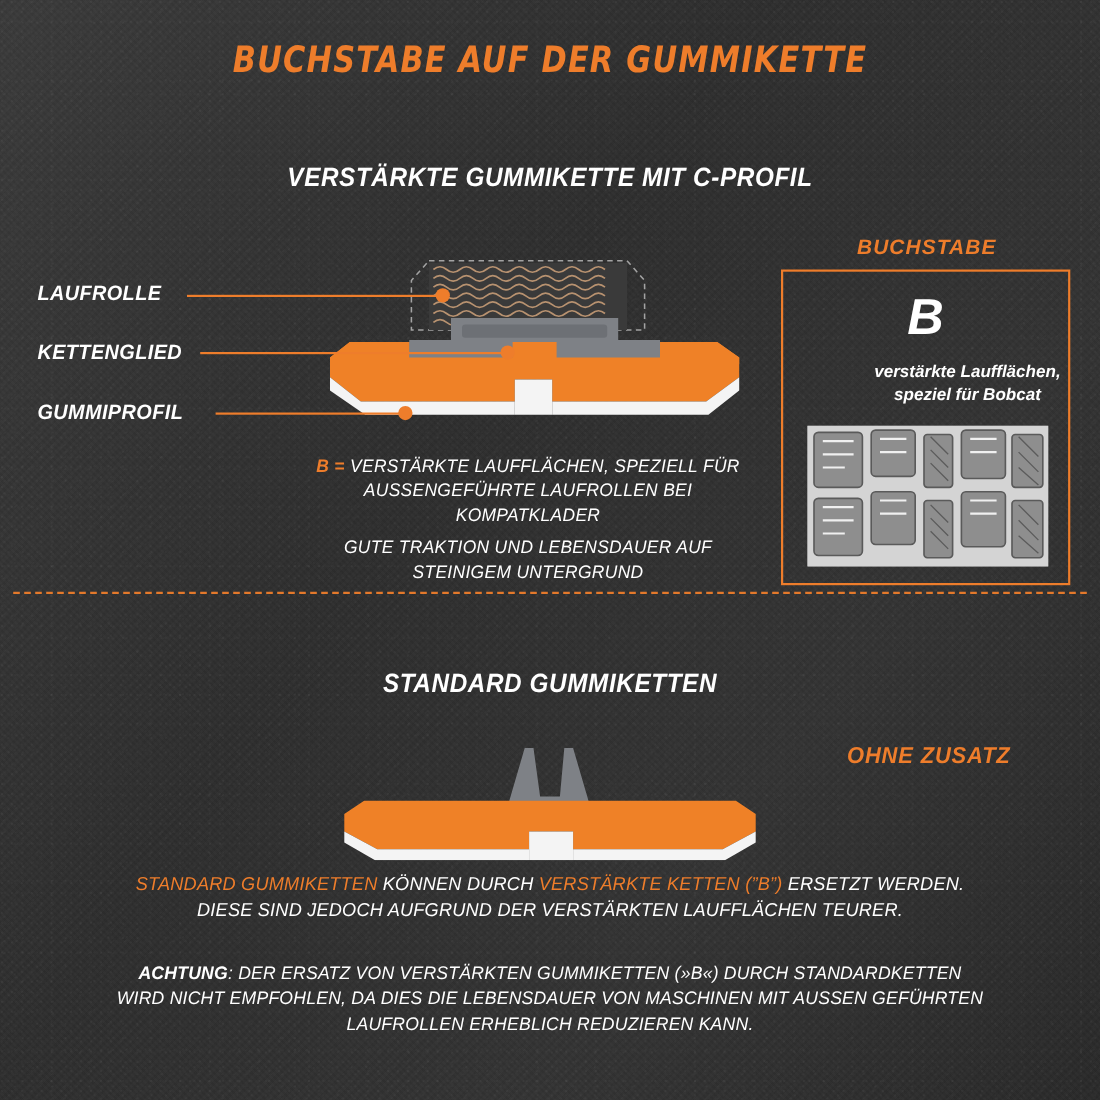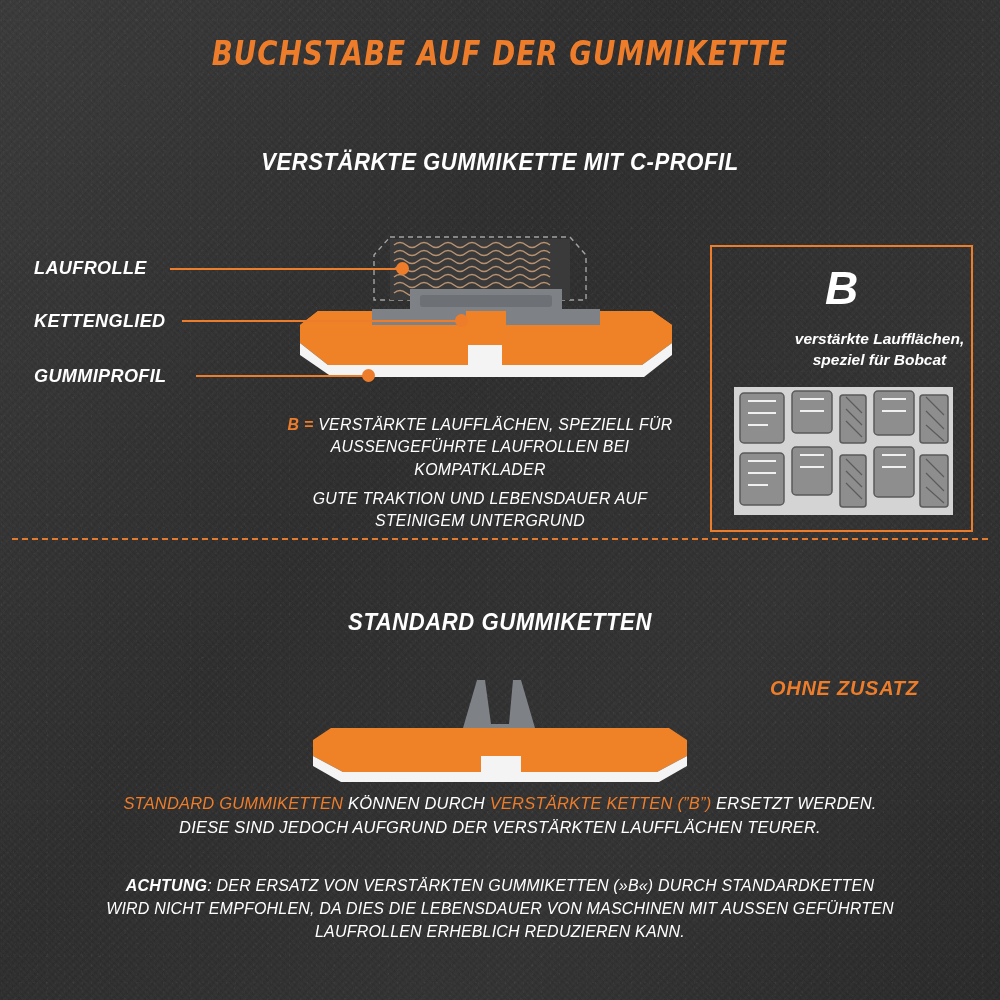--- a/index.html
+++ b/index.html
@@ -286,20 +286,21 @@
     <span class="bhl">B =</span>
     <span>VERSTÄRKTE LAUFFLÄCHEN, SPEZIELL FÜR</span><br>
     <span>AUSSENGEFÜHRTE LAUFROLLEN BEI KOMPATKLADER</span>
   </div>
 
   <div class="traction">
     <span>GUTE TRAKTION UND LEBENSDAUER AUF</span><br>
     <span>STEINIGEM UNTERGRUND</span>
   </div>
 
+  <div class="panel-label">BUCHSTABE</div>
   <div class="panel">
     <div class="panel-letter">B</div>
     <div class="panel-desc">
       <span>verstärkte Laufflächen,</span><br>
       <span>speziel für Bobcat</span>
     </div>
     <div class="panel-photo">
       <svg width="219" height="128" viewBox="0 0 219 128">
         <rect x="0" y="0" width="219" height="128" fill="#d4d4d4"></rect>
 

